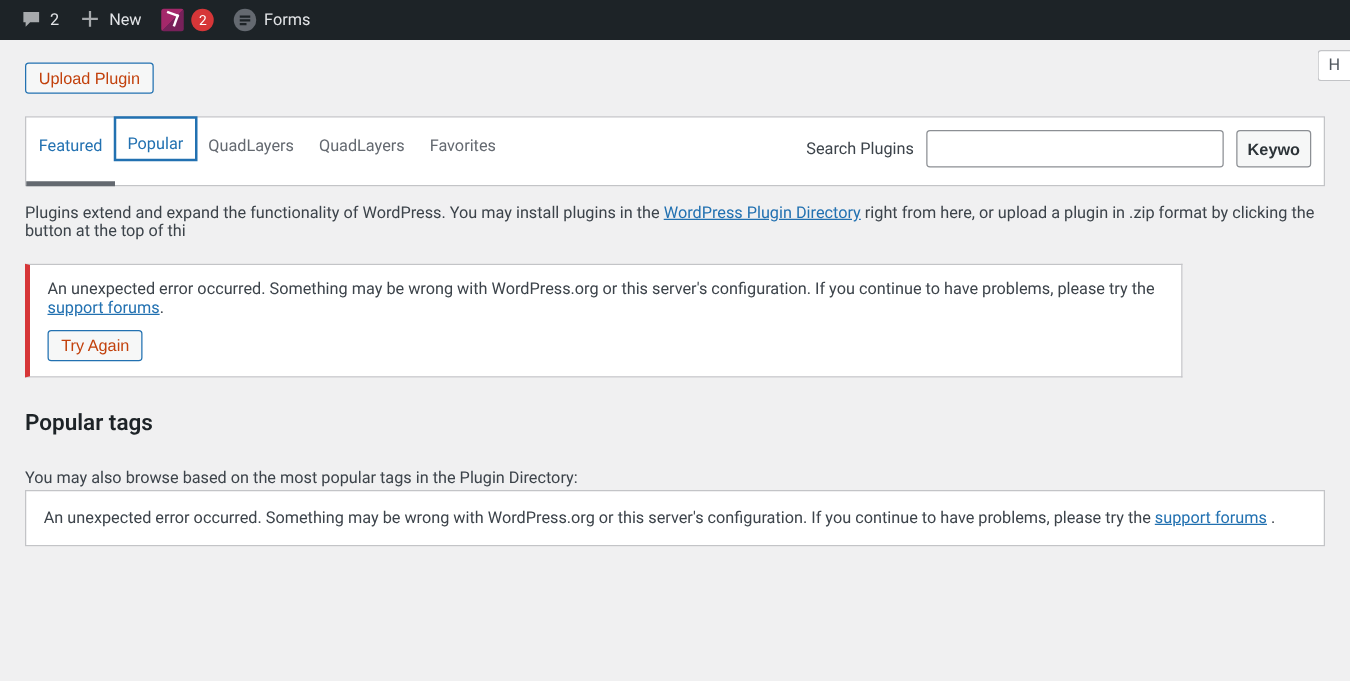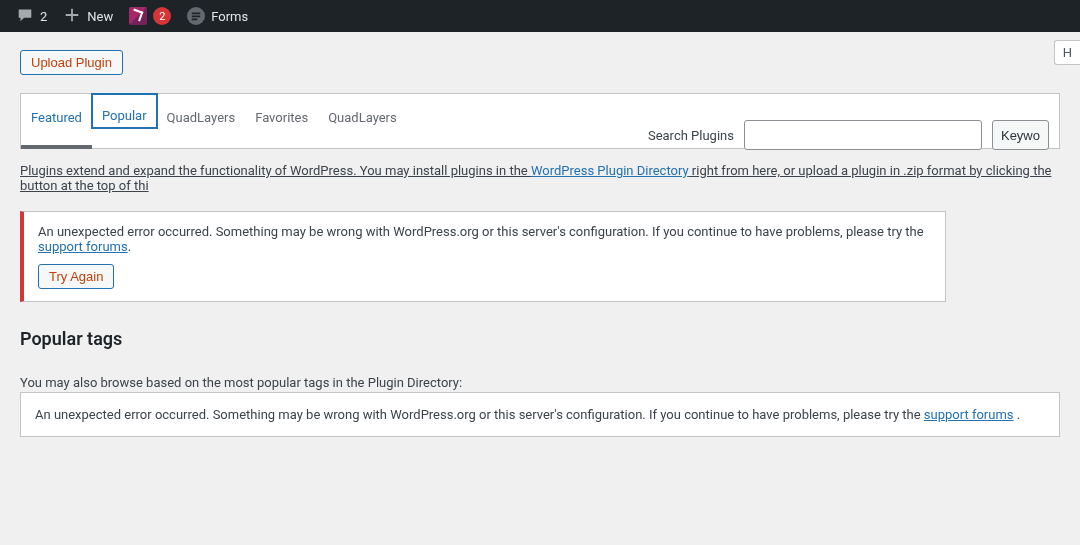--- a/index.html
+++ b/index.html
@@ -21,26 +21,26 @@
   .btn-outline.small{ padding:4px 10px;text-align:center; }
   .help-tab { position:absolute; top:40px; right:0; background:#fff; border:1px solid #c3c4c7; border-right:none; border-top-left-radius:3px; border-bottom-left-radius:3px; padding:4px 8px; font-size:13px; color:#50575e;}
   
   .filterbar { background:#fff; border:1px solid #c3c4c7; display:flex; align-items:flex-start; padding:0; height:56px;justify-content:center; }
   .tabs { display:flex; height:100%;}
   .tab { padding: 16px 10px 0 10px; font-size:13px; color:#646970; cursor:pointer; position:relative;}
   .tab.featured { color:#2271b1; }
   .tab.featured::after { content:""; position:absolute; left:0; right:0; bottom:-1px; height:4px; background:#646970;}
   .tab.popular { color:#2271b1; outline:2px solid #2271b1; outline-offset:-1px; height:34px; padding-top:14px;}
   .filterbar .flex { flex:1;}
-  .searcharea { display:flex; align-items:center; gap:10px; padding:26px 10px 0 0;}
+  .searcharea { display:flex; align-items:center; gap:10px; padding:10px 10px 0 0;}
   .searcharea label{ font-size:13px; color:#3c434a;}
   .searchinput { width:238px; height:30px; border:1px solid #8c8f94; border-radius:3px; padding:0 8px; font-size:14px;}
-  .kw-btn { height:30px; border:1px solid #8c8f94; background:#f6f7f7; border-radius:3px; padding:0 8px; font-size:13px; color:#2c3338; cursor:pointer;}
+  .kw-btn { height:30px; border:1px solid #8c8f94; background:#f6f7f7; border-radius:3px; padding:0 8px; font-size:13px; color:#2c3338; cursor:pointer;font-weight:bold;}
   
-  .desc { font-size:13px; color:#3c434a; margin:14px 0 18px 0;text-decoration:underline;}
+  .desc { font-size:13px; color:#3c434a; margin:14px 0 18px 0;}
   .desc a, .link { color:#2271b1; text-decoration:underline; cursor:pointer;}
   
   .notice { background:#fff; border:1px solid #c3c4c7; border-left:4px solid #d63638; padding:12px 14px; font-size:13px; color:#3c434a; width:926px;}
   .notice .msg { margin-bottom:10px;}
   .notice2 { background:#fff; border:1px solid #c3c4c7; padding:14px; font-size:13px; color:#3c434a; }
   h2 { font-size:18px; font-weight:600; color:#1d2327; margin:26px 0 26px 0;}
   .subdesc { font-size:13px; color:#3c434a; margin-bottom:2px;}
 </style>
 </head>
 <body>
@@ -83,22 +83,22 @@
 
   <div class="titlebar">
     <button class="btn-outline">Upload Plugin</button>
   </div>
 
   <div class="filterbar">
     <div class="tabs">
       <div class="tab featured">Featured</div>
       <div class="tab popular">Popular</div>
       <div class="tab">QuadLayers</div>
+      <div class="tab">QuadLayers</div>
       <div class="tab">Favorites</div>
-      <div class="tab">QuadLayers</div>
     </div>
     <div class="flex"></div>
     <div class="searcharea">
       <label>Search Plugins</label>
       <input class="searchinput" type="text" style="">
       <button class="kw-btn">Keywo</button>
     </div>
   </div>
 
   <p class="desc">

